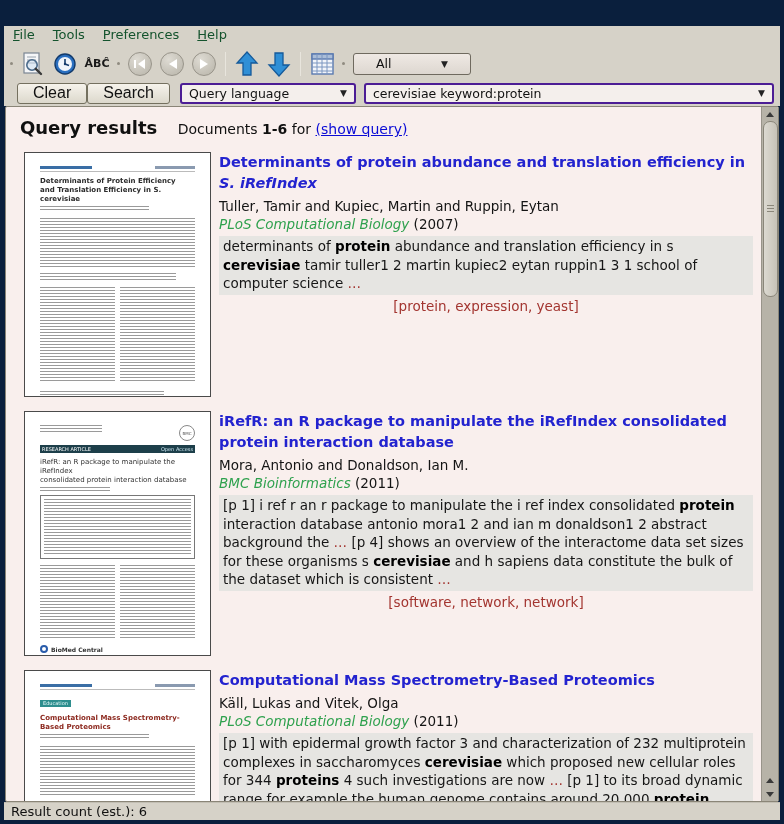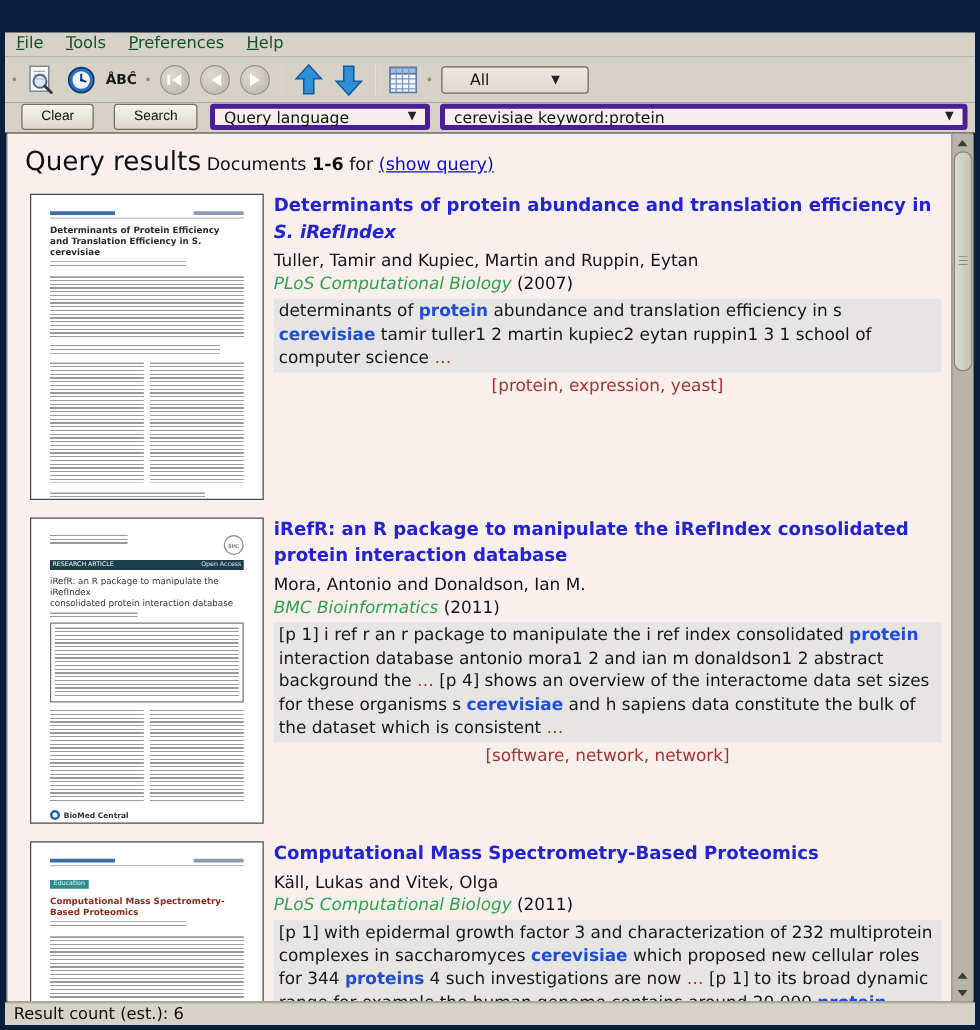--- a/index.html
+++ b/index.html
@@ -64,58 +64,58 @@
     display:flex; align-items:center; font-size:12.5px; color:#111; padding:0 22px;
   }
   .combo-arrow { margin-left:auto; font-size:9px; color:#222; }
 
   
   .searchrow {
     position:absolute; top:82px; left:4px; right:4px; height:24px;
     background:#d6d2c8; display:flex; align-items:center; padding:0 6px 2px 13px;
   }
   .btn {
-    height:21px; padding:0 15px; font-size:11px; color:#111;
+    height:21px; padding:0 15px; font-size:16px; color:#111;
     border:1px solid #74705f; border-radius:3px;
     background:linear-gradient(#f6f3ec,#dcd8cc);
     display:flex; align-items:center;
   }
-  .btn + .btn { margin-left:16px; }
+  .btn + .btn { }
   .combo {
-    height:21px; border:4px solid #4c1d95; border-radius:3px;
+    height:21px; border:2px solid #4c1d95; border-radius:3px;
     background:#f4efec; display:flex; align-items:center;
     font-size:12.5px; color:#111; padding:0 7px;
   }
   .combo-qlang { width:176px; margin-left:10px; }
   .combo-query { flex:1; margin-left:8px; }
 
   
   .results-frame {
     position:absolute; top:106px; left:5px; right:5px; bottom:22px;
     border:1px solid #8a8577; border-radius:2px;
     background:#f9efed; overflow:hidden; display:flex;
   }
   .results-content { flex:1; overflow:hidden; min-width:0; }
 
   .results-header { margin:10px 6px 0 14px; font-size:14px; color:#101010; }
-  .results-header .qr { font-size:21px; font-weight:normal; margin-right:0; }
+  .results-header .qr { font-size:18px; font-weight:bold; margin-right:16px; }
   .results-header a { color:#0b0bd6; text-decoration:underline; }
 
   .result { display:flex; margin:14px 4px 12px 18px; gap:8px; }
   .rtext { flex:1; min-width:0; padding-right:4px; }
   .rtitle { color:#2323cf; font-weight:bold; font-size:14.5px; line-height:21px; }
   .rtitle i { font-style:italic; }
   .rauthors { font-size:13.5px; color:#141414; line-height:18px; margin-top:3px; }
   .rjournal { font-size:13.5px; line-height:18px; color:#141414; }
   .jname { color:#2fa14e; font-style:italic; }
   .rsnippet {
     background:#e6e5e2; color:#161616; font-size:13.5px; line-height:18.5px;
     padding:1px 4px 2px 4px; margin-top:3px;
   }
-  .rsnippet b { font-weight:bold; color:#1d4ed8; }
+  .rsnippet b { font-weight:bold; color:#000000; }
   .red { color:#a33530; }
   .rkeywords { color:#a33530; font-size:13.5px; line-height:18px; margin-top:2px;text-align:center; }
 
   
   .thumb { flex:0 0 187px; }
   .page {
     width:187px; height:245px; background:#fff; border:1px solid #4a4a4a;
     padding:13px 15px; overflow:hidden; position:relative;
   }
   .tl { background:repeating-linear-gradient(to bottom, #9a9a9a 0 1px, transparent 1px 3px); }

